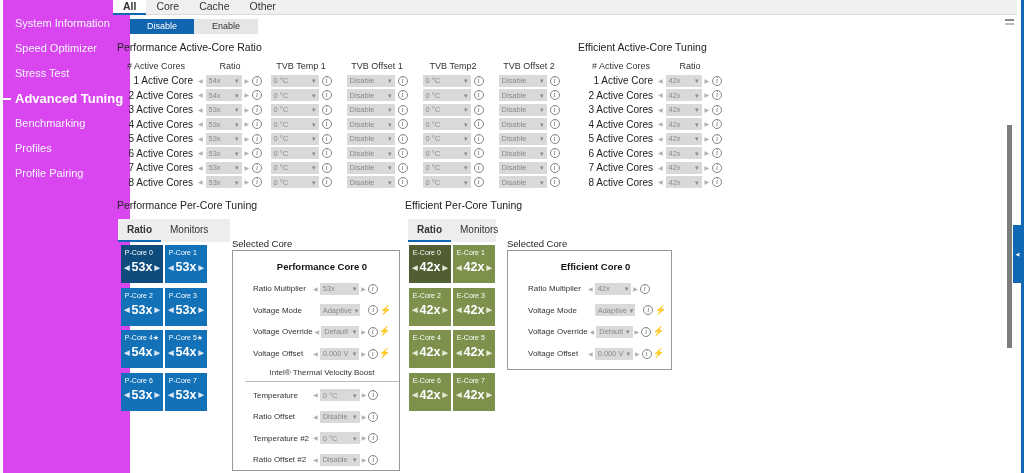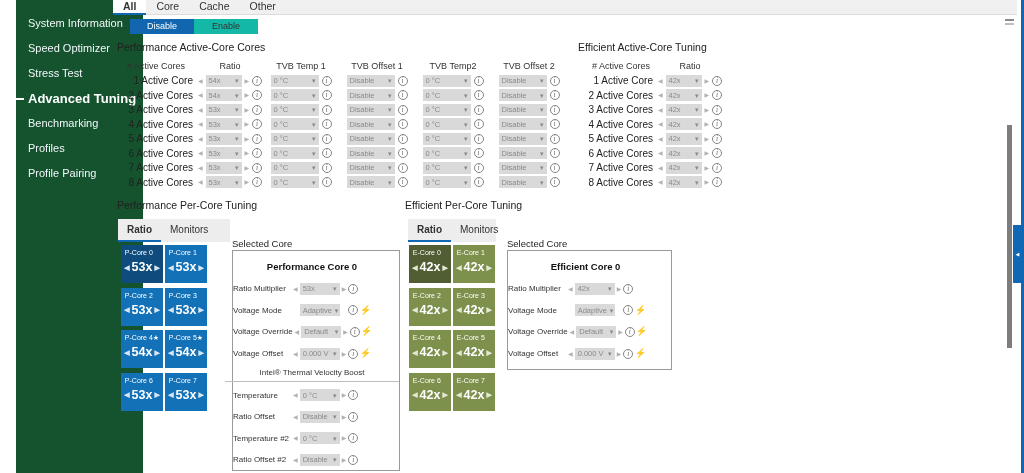--- a/index.html
+++ b/index.html
@@ -1,38 +1,38 @@
 <!DOCTYPE html>
 <html><head>
 <meta charset="utf-8">
 <style>
   * { box-sizing: border-box; margin: 0; padding: 0; }
   body { font-family: "Liberation Sans", sans-serif; background: #fff; }
   .screen { position: relative; width: 1024px; height: 473px; background: #fff; overflow: hidden; }
 
   
-  .sidebar { position: absolute; left: 16px; top: 0; width: 127px; height: 473px; background: #14532d; }
+  .sidebar { position: absolute; left: 3px; top: 0; width: 127px; height: 473px; background: #d946ef; }
   .sidebar-item { position: relative; height: 25px; line-height: 25px; padding-left: 12px;
                   color: #f2f7fc; font-size: 11px; cursor: pointer; white-space: nowrap; }
   .sidebar-item.selected { font-size: 13px; font-weight: bold; color: #fff; }
   .sidebar-item .dash { display: none; }
   .sidebar-item.selected .dash { display: block; position: absolute; left: 0; top: 12px; width: 8px; height: 2px; background: #fff; }
   .sidebar-list { padding-top: 11px; }
 
   
   .tabbar { position: absolute; left: 113px; top: 0; width: 904px; height: 15px; background: #f0f0f0;
             border-bottom: 1px solid #dcdcdc; display: flex; }
   .tab { height: 15px; line-height: 13px; padding: 0 10px; font-size: 10.5px; color: #333; cursor: pointer; }
   .tab.selected { background: #fff; font-weight: bold; border-bottom: 2px solid #1068b4; }
 
   
   .btn-row { position: absolute; left: 130px; top: 19px; display: flex; }
   .btn { width: 64px; height: 15px; font-size: 9px; line-height: 15px; text-align: center; cursor: pointer; }
   .btn-disable { background: #1166af; color: #fff; }
-  .btn-enable { background: #14b8a6; color: #333; }
+  .btn-enable { background: #e5e5e5; color: #333; }
 
   
   .sec-title { position: absolute; font-size: 10.5px; color: #222; white-space: nowrap; }
 
   
   .act-table { position: absolute; top: 59px; display: grid; grid-auto-rows: 14.5px; align-items: center; }
   .act-table.perf { left: 115px; grid-template-columns: 82px 66px 76px 76px 76px 76px; }
   .act-table.eff  { left: 585px; grid-template-columns: 72px 66px; }
   .hdr { font-size: 9px; color: #333; text-align: center; white-space: nowrap; }
   .ac-label { font-size: 10px; color: #222; text-align: right; padding-right: 4px; white-space: nowrap; }
@@ -67,21 +67,21 @@
   .core-grid.eff .tile.selected { background: #515d33; }
   .tile-name { font-size: 7px; white-space: nowrap; }
   .tile-name .star { font-size: 7px; }
   .tile-val { margin-top: 3px; font-size: 12.5px; font-weight: bold; display: flex; align-items: center;
               justify-content: center; gap: 2px; }
   .tile-val .arr { color: #d9e7f4; font-size: 7px; }
   .core-grid.eff .tile-val .arr { color: #e4e9d5; }
 
   
   .sel-caption { position: absolute; top: 238px; font-size: 9.5px; color: #222; }
-  .panel { position: absolute; top: 250px; background: #fff; border: 1px solid #9a9a9a; padding: 6px 8px 0 0; }
+  .panel { position: absolute; top: 250px; background: #fff; border: 1px solid #9a9a9a; padding: 6px 8px 0 20px; }
   .panel.perf { left: 232px; width: 168px; height: 221px; }
   .panel.eff  { left: 507px; width: 165px; height: 120px; }
   .panel-title { text-align: center; font-size: 9.5px; font-weight: bold; color: #111; margin: 4px 0 6px 0; }
   .panel-row { height: 21.6px; display: flex; align-items: center; gap: 2px; }
   .panel-label { flex: 0 0 58px; font-size: 8px; color: #333; white-space: nowrap; }
   .dd-panel { width: 40px; }
   .bolt { font-size: 9px; color: #2b2b2b; line-height: 1; }
   .tvb-head { text-align: center; font-size: 8px; color: #333; margin-top: 4px; }
   .tvb-rule { border: none; border-top: 1px solid #bdbdbd; margin: 4px -8px 2px -8px; }
 
@@ -155,21 +155,21 @@
       <div class="tab">
         <span>Other</span>
       </div>
     </div>
 
   <div class="btn-row">
     <div class="btn btn-disable">Disable</div>
     <div class="btn btn-enable">Enable</div>
   </div>
 
-  <div class="sec-title" style="left:117px; top:41px;">Performance Active-Core Cores</div>
+  <div class="sec-title" style="left:117px; top:41px;">Performance Active-Core Ratio</div>
   <div class="act-table perf">
     <span class="hdr"># Active Cores</span>
     <span class="hdr">Ratio</span>
     <span class="hdr">TVB Temp 1</span>
     <span class="hdr">TVB Offset 1</span>
     <span class="hdr">TVB Temp2</span>
     <span class="hdr">TVB Offset 2</span>
     <div style="display:contents">
       
     

